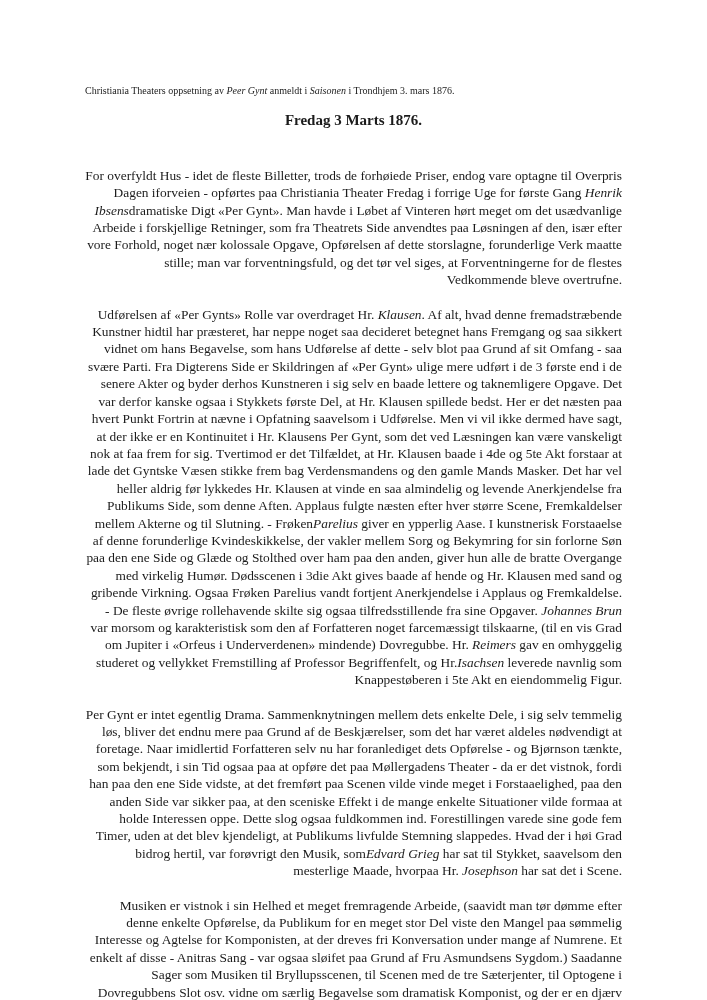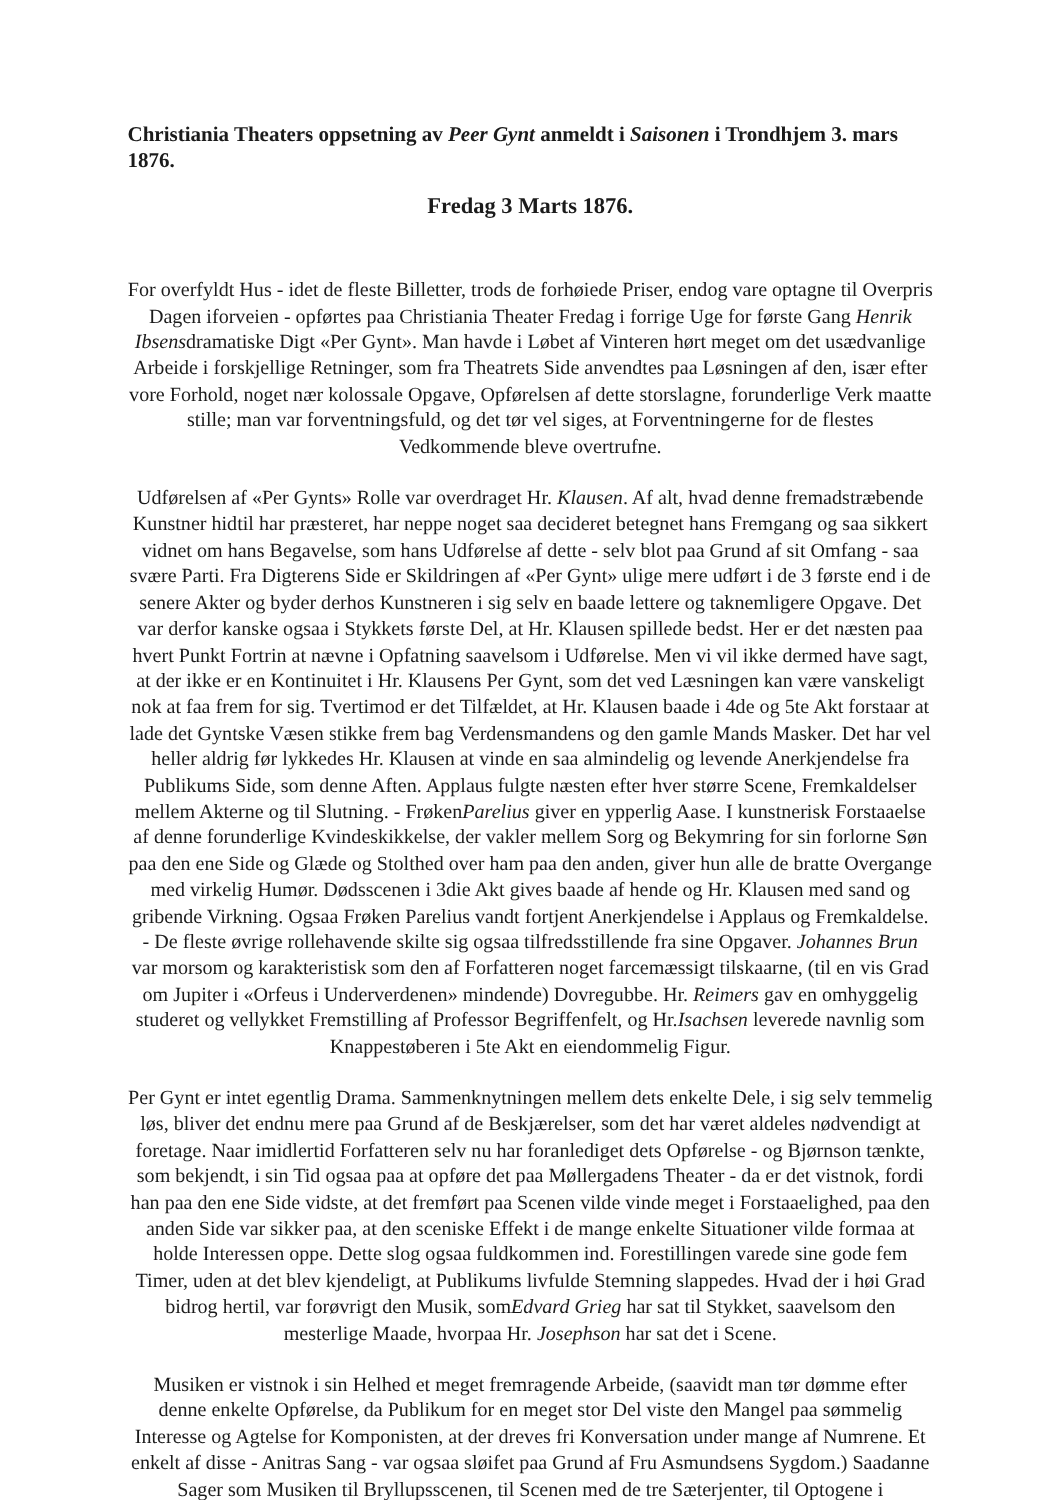--- a/index.html
+++ b/index.html
@@ -14,34 +14,34 @@
     box-sizing: border-box;
     background: #ffffff;
     padding: 82px 85px 0 85px;
     font-family: "Liberation Serif", "DejaVu Serif", serif;
     font-size: 13.4px;
     line-height: 17.4px;
     color: #1b1b1b;
     overflow: hidden;
   }
   .title {
-    font-size: 14px;
-    font-weight: bold;
+    font-size: 10px;
+    font-weight: normal;
     margin: 0 0 13px 0;
     text-align: left;
   }
   .subtitle {
     font-size: 15px;
     font-weight: bold;
     margin: 0 0 37px 0;
     text-align: center;
   }
   .article-body p {
     margin: 12px 0 17px 0;
-    text-align: center;
+    text-align: right;
   }
   em { font-style: italic; }
 </style>
 </head>
 <body>
 
 <div class="page">
   <h1 class="title"><span>Christiania Theaters oppsetning av </span><em>Peer Gynt</em><span> anmeldt i </span><em>Saisonen</em><span> i Trondhjem 3. mars 1876.</span></h1>
   <h2 class="subtitle">Fredag 3 Marts 1876.</h2>
   <div class="article-body">

